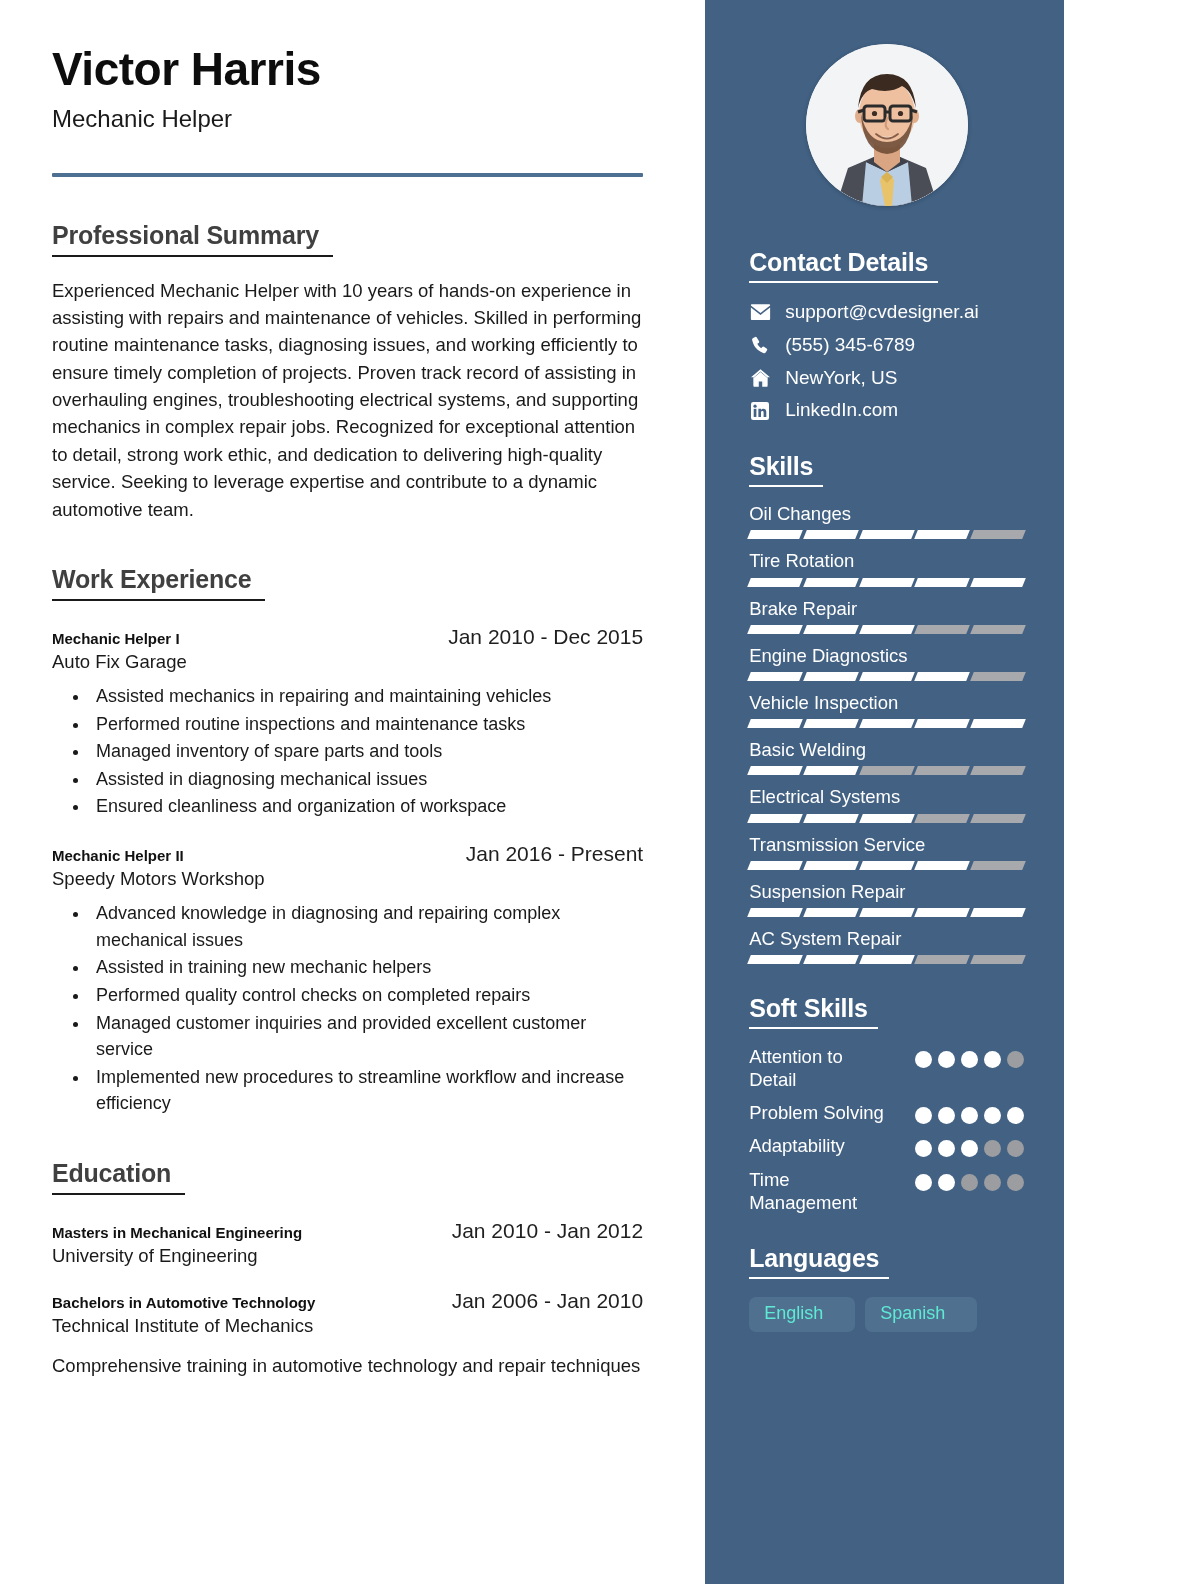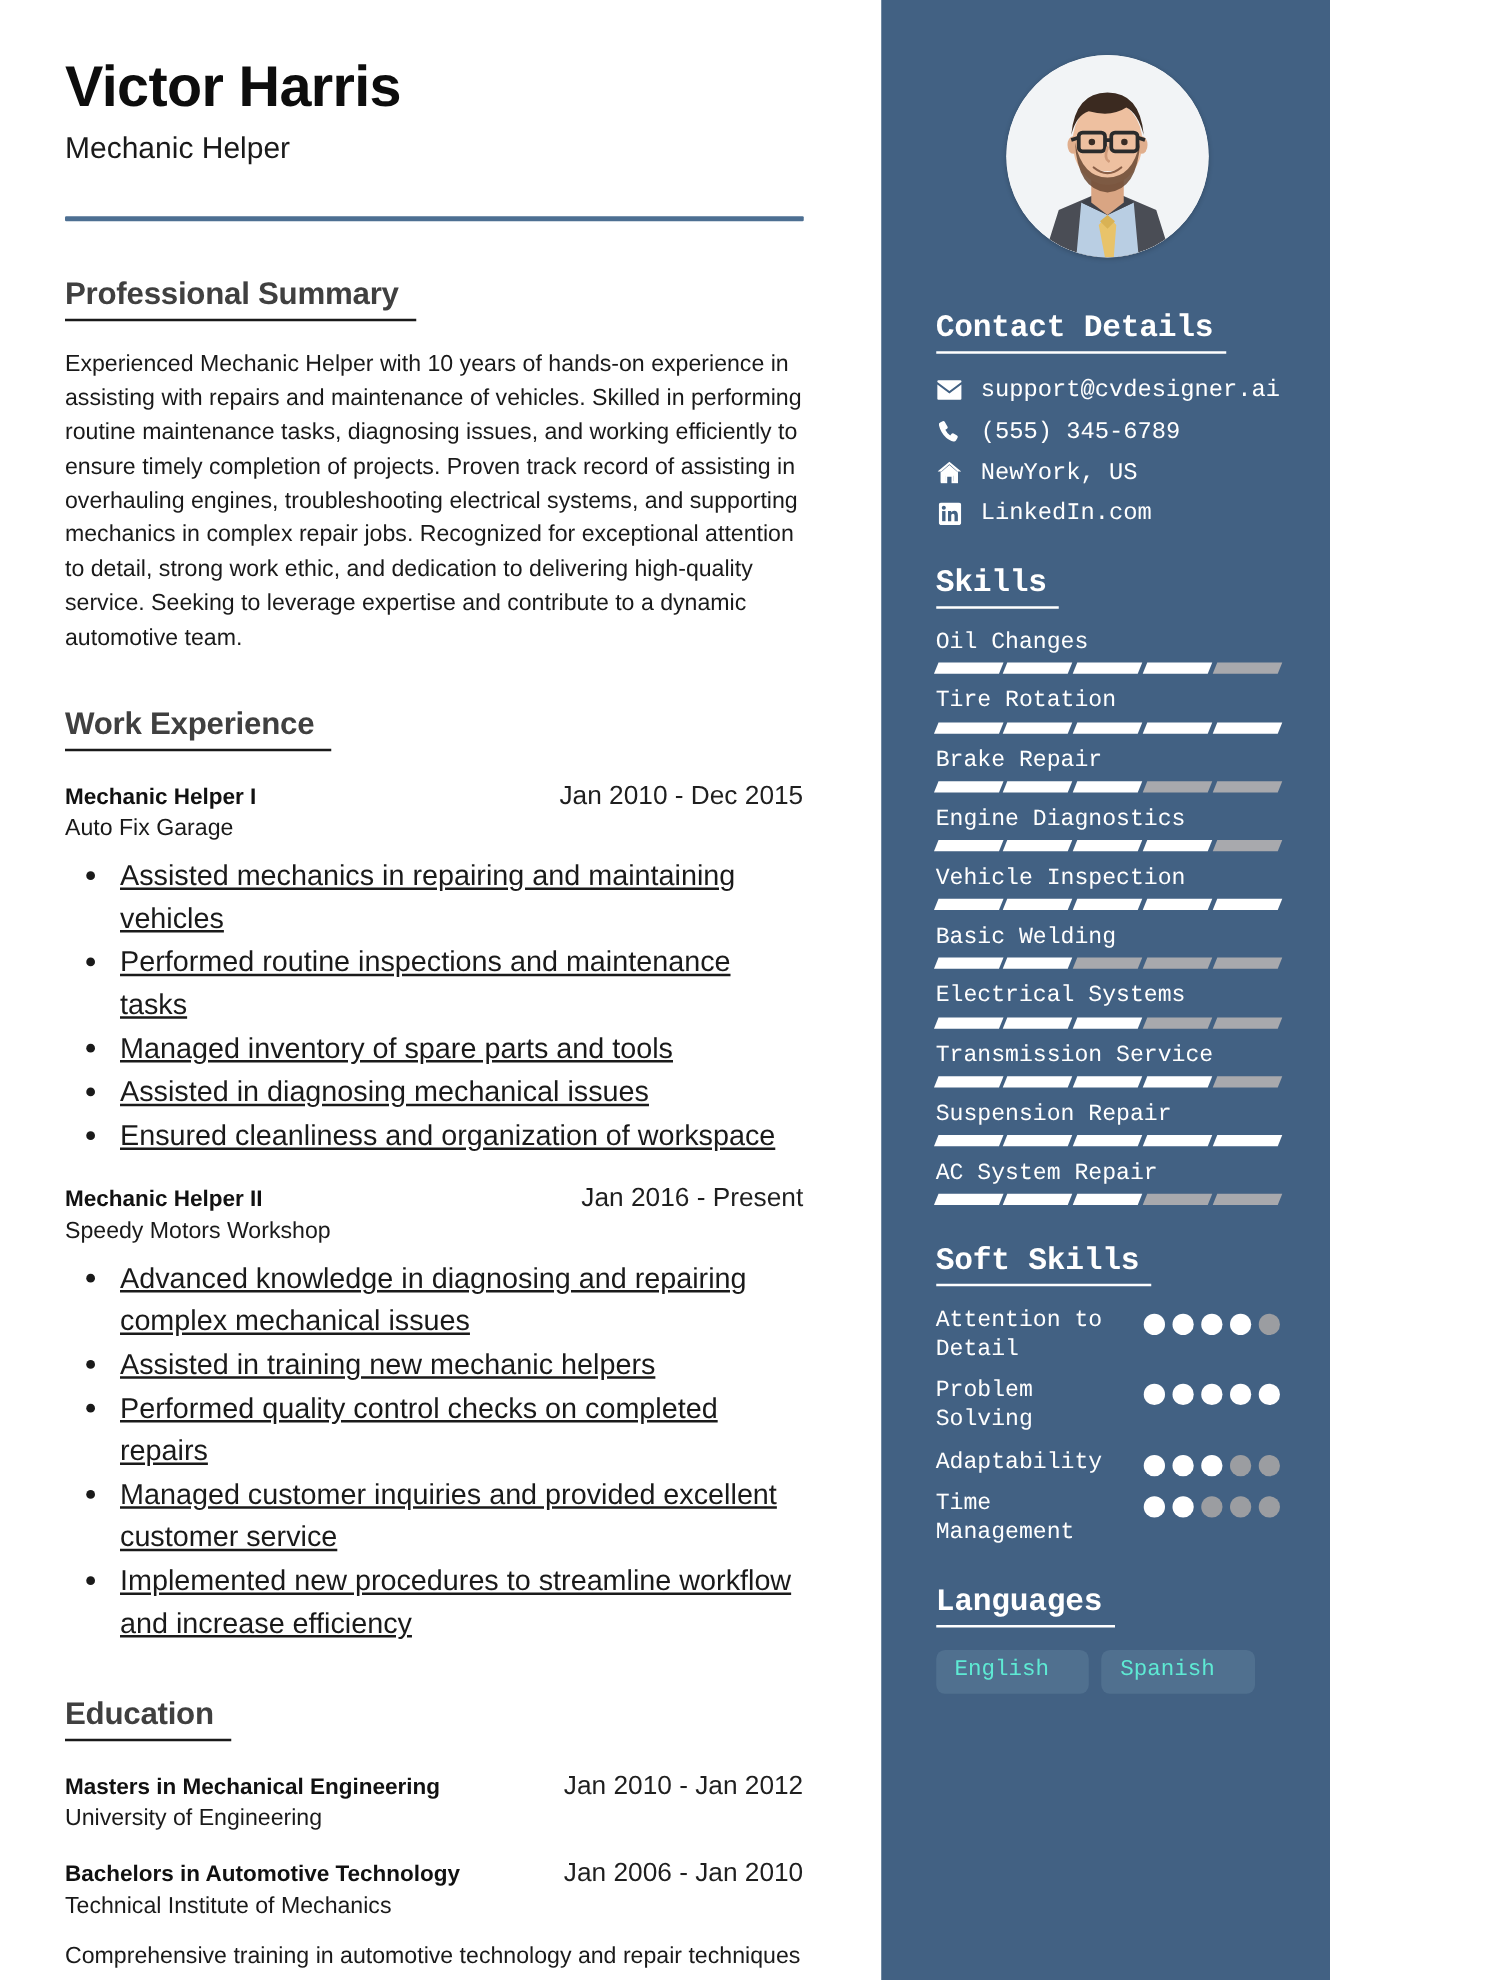--- a/index.html
+++ b/index.html
@@ -77,21 +77,21 @@
   .entry.first { margin-top: 24px; }
 
   .entry-head {
     display: flex;
     align-items: baseline;
     justify-content: space-between;
     gap: 14px;
   }
 
   .entry-title {
-    font-size: 18px;
+    font-size: 15px;
     font-weight: bold;
     color: #111;
   }
 
   .entry-date {
     font-size: 21px;
     color: #1f1f1f;
     white-space: nowrap;
     flex-shrink: 0;
   }
@@ -108,26 +108,25 @@
     margin-top: 16px;
     line-height: 1.45;
   }
 
   .bullets {
     margin-top: 10px;
     padding-left: 38px;
   }
 
   .bullets li {
-    font-size: 23px;
+    font-size: 18px;
     line-height: 1.48;
     color: #1a1a1a;
     margin-bottom: 1px;
     padding-left: 6px;
-    text-decoration: underline;
   }
 
   
   .sidebar {
     width: 402px;
     background: #426183;
     padding: 44px 40px 0 44px;
     color: #ffffff;
   }
 
@@ -154,21 +153,21 @@
     display: inline-block;
     font-size: 25px;
     font-weight: bold;
     color: #ffffff;
     border-bottom: 2.5px solid #ffffff;
     padding-bottom: 4px;
     padding-right: 10px;
     letter-spacing: -0.2px;
   }
 
-  .side-block { margin-bottom: 30px; font-family: Liberation Mono, monospace; }
+  .side-block { margin-bottom: 30px; }
 
   .contact-list { margin-top: 18px; }
 
   .contact-row {
     display: flex;
     align-items: center;
     gap: 14px;
     margin-bottom: 10px;
   }
 

